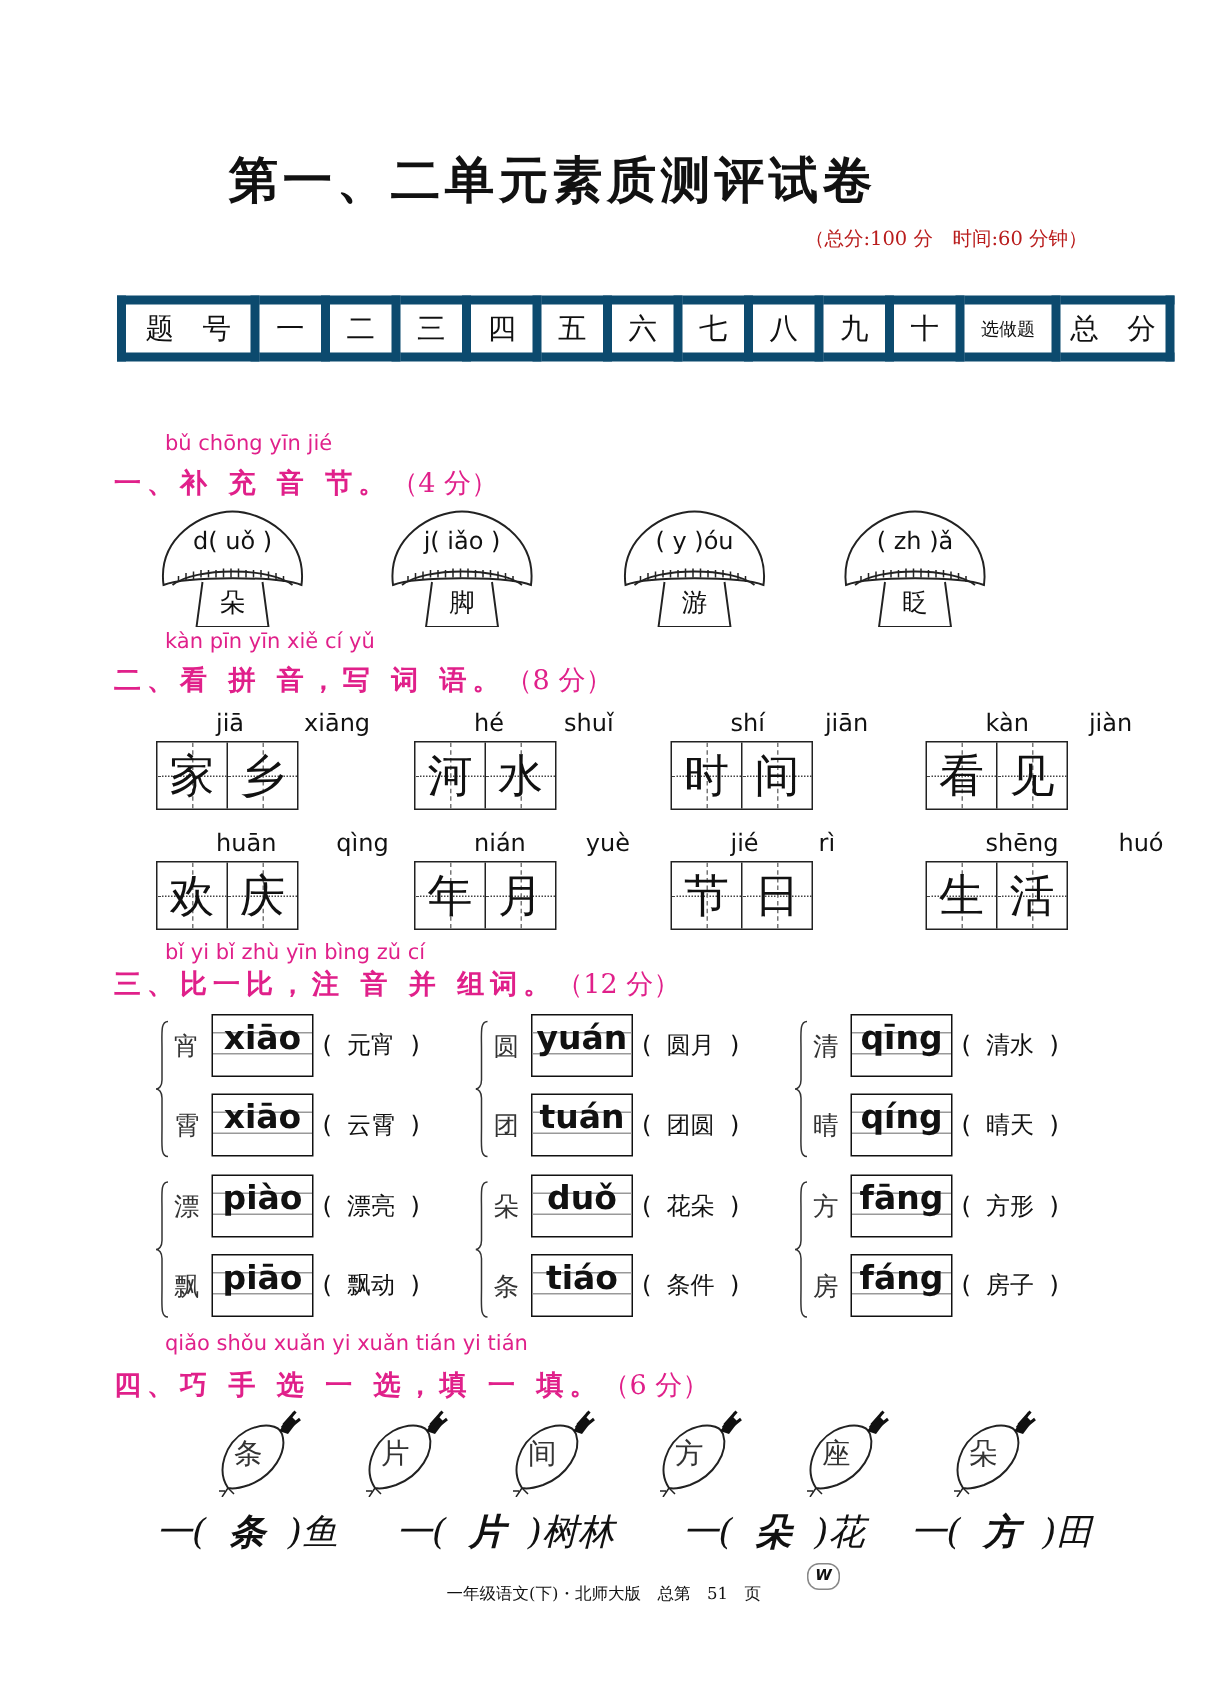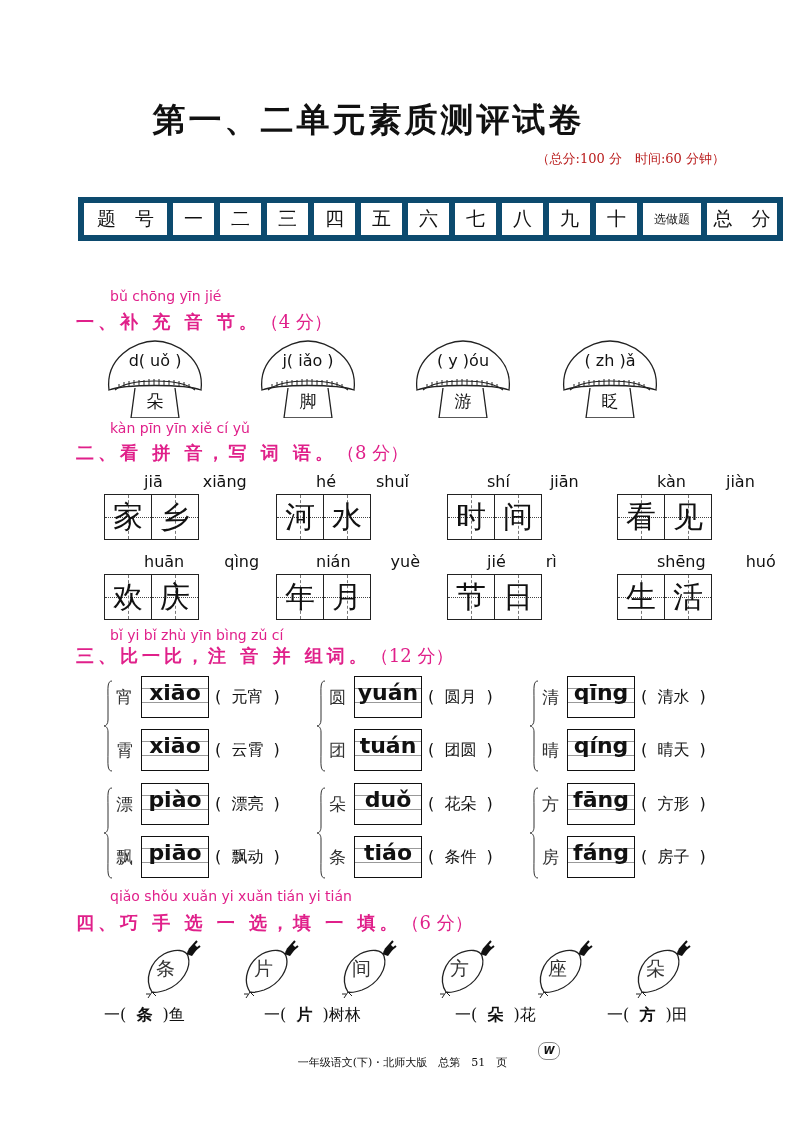--- a/index.html
+++ b/index.html
@@ -28,21 +28,21 @@
   .brace{position:absolute;left:0;top:4px;width:10px;height:92px;}
   .row{position:absolute;left:12px;height:42px;display:flex;align-items:center;}
   .row .c{font-size:17px;width:22px;color:#333;}
   .pybox{width:66px;height:40px;border:1.2px solid #111;position:relative;margin-left:3px;}
   .pybox::before{content:"";position:absolute;left:0;right:0;top:11px;border-top:1.2px solid #999;}
   .pybox::after{content:"";position:absolute;left:0;right:0;top:25px;border-top:1.2px solid #999;}
   .pybox span{position:absolute;left:0;right:0;top:3px;text-align:center;font-family:"DejaVu Sans",sans-serif;font-size:22px;font-weight:bold;z-index:1;}
   .row .w{font-family:"DejaVu Sans",sans-serif;font-size:16px;margin-left:6px;white-space:pre;}
   .radish{width:62px;height:58px;}
   .radish .ch{position:absolute;left:14px;top:16px;font-size:19px;color:#333;}
-  .fill{font-size:16px;white-space:pre;}
+  .fill{font-size:24px;white-space:pre;font-style:italic;}
   .fill b{font-family:"DejaVu Sans",sans-serif;}
   .footer{left:0;width:805px;top:1040px;text-align:center;font-size:11px;}
 </style>
 </head>
 <body>
 
 <div class="abs title">第一、二单元素质测评试卷</div>
 <div class="abs subtitle">（总分:100 分　时间:60 分钟）</div>
 
 <table class="score">

